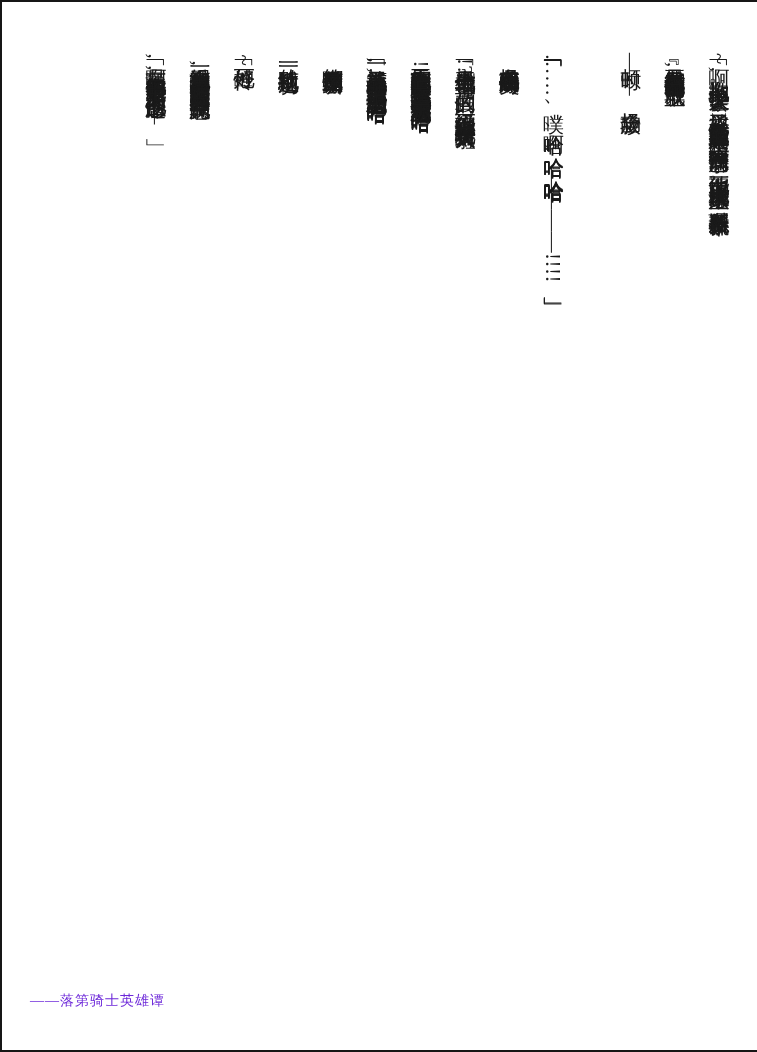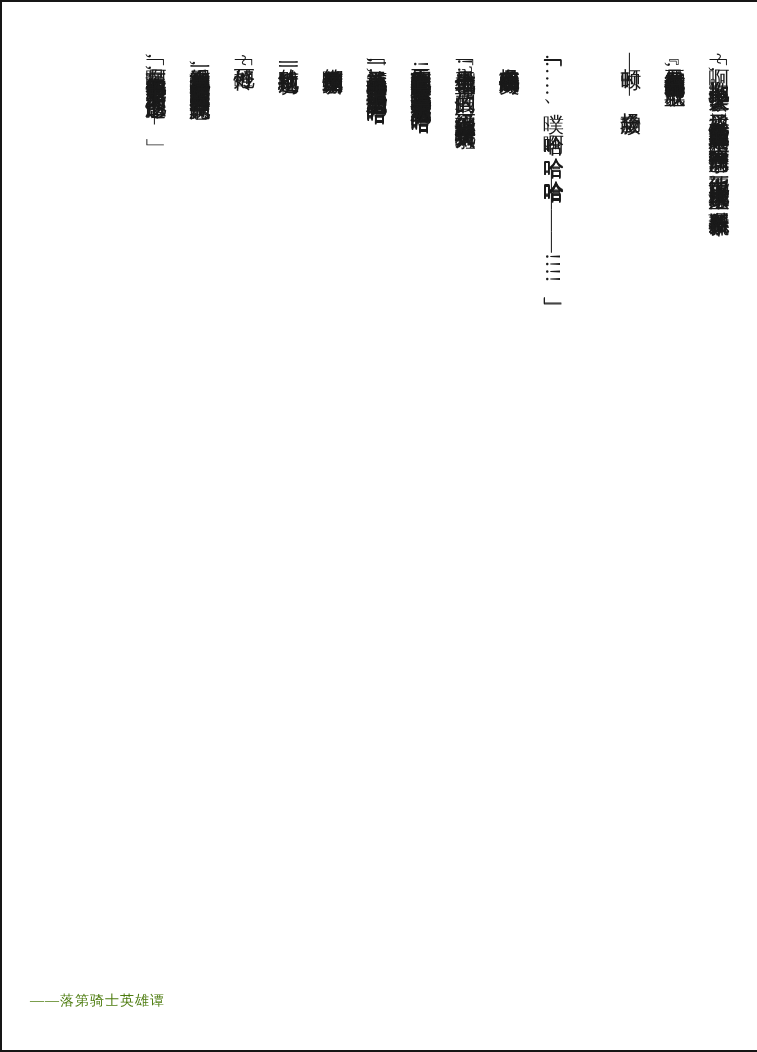--- a/index.html
+++ b/index.html
@@ -40,21 +40,21 @@
   }
   .text-area p.gap-lg {
     margin-right: 44px;
   }
   .footer {
     position: absolute;
     left: 28px;
     bottom: 40px;
     writing-mode: horizontal-tb;
     font-size: 14px;
-    color: #4d7c0f;
+    color: #6d28d9;
     letter-spacing: 1px;
   }
 </style>
 </head>
 <body>
 
 <div class="text-area">
   <p>「啊~抱歉抱歉,让大家误会了。放心好了,关系着能不能毕业的只有在这里的F级骑士·黑铁一辉同学而已。他能力太弱,一般来说根本没办法毕业。所以新理事长就开了个条件</p>
   <p>『只要能够在七星剑武祭赢得七星剑王的称号,就可以毕业』」</p>
   <p>顿时——全场寂静</p>

